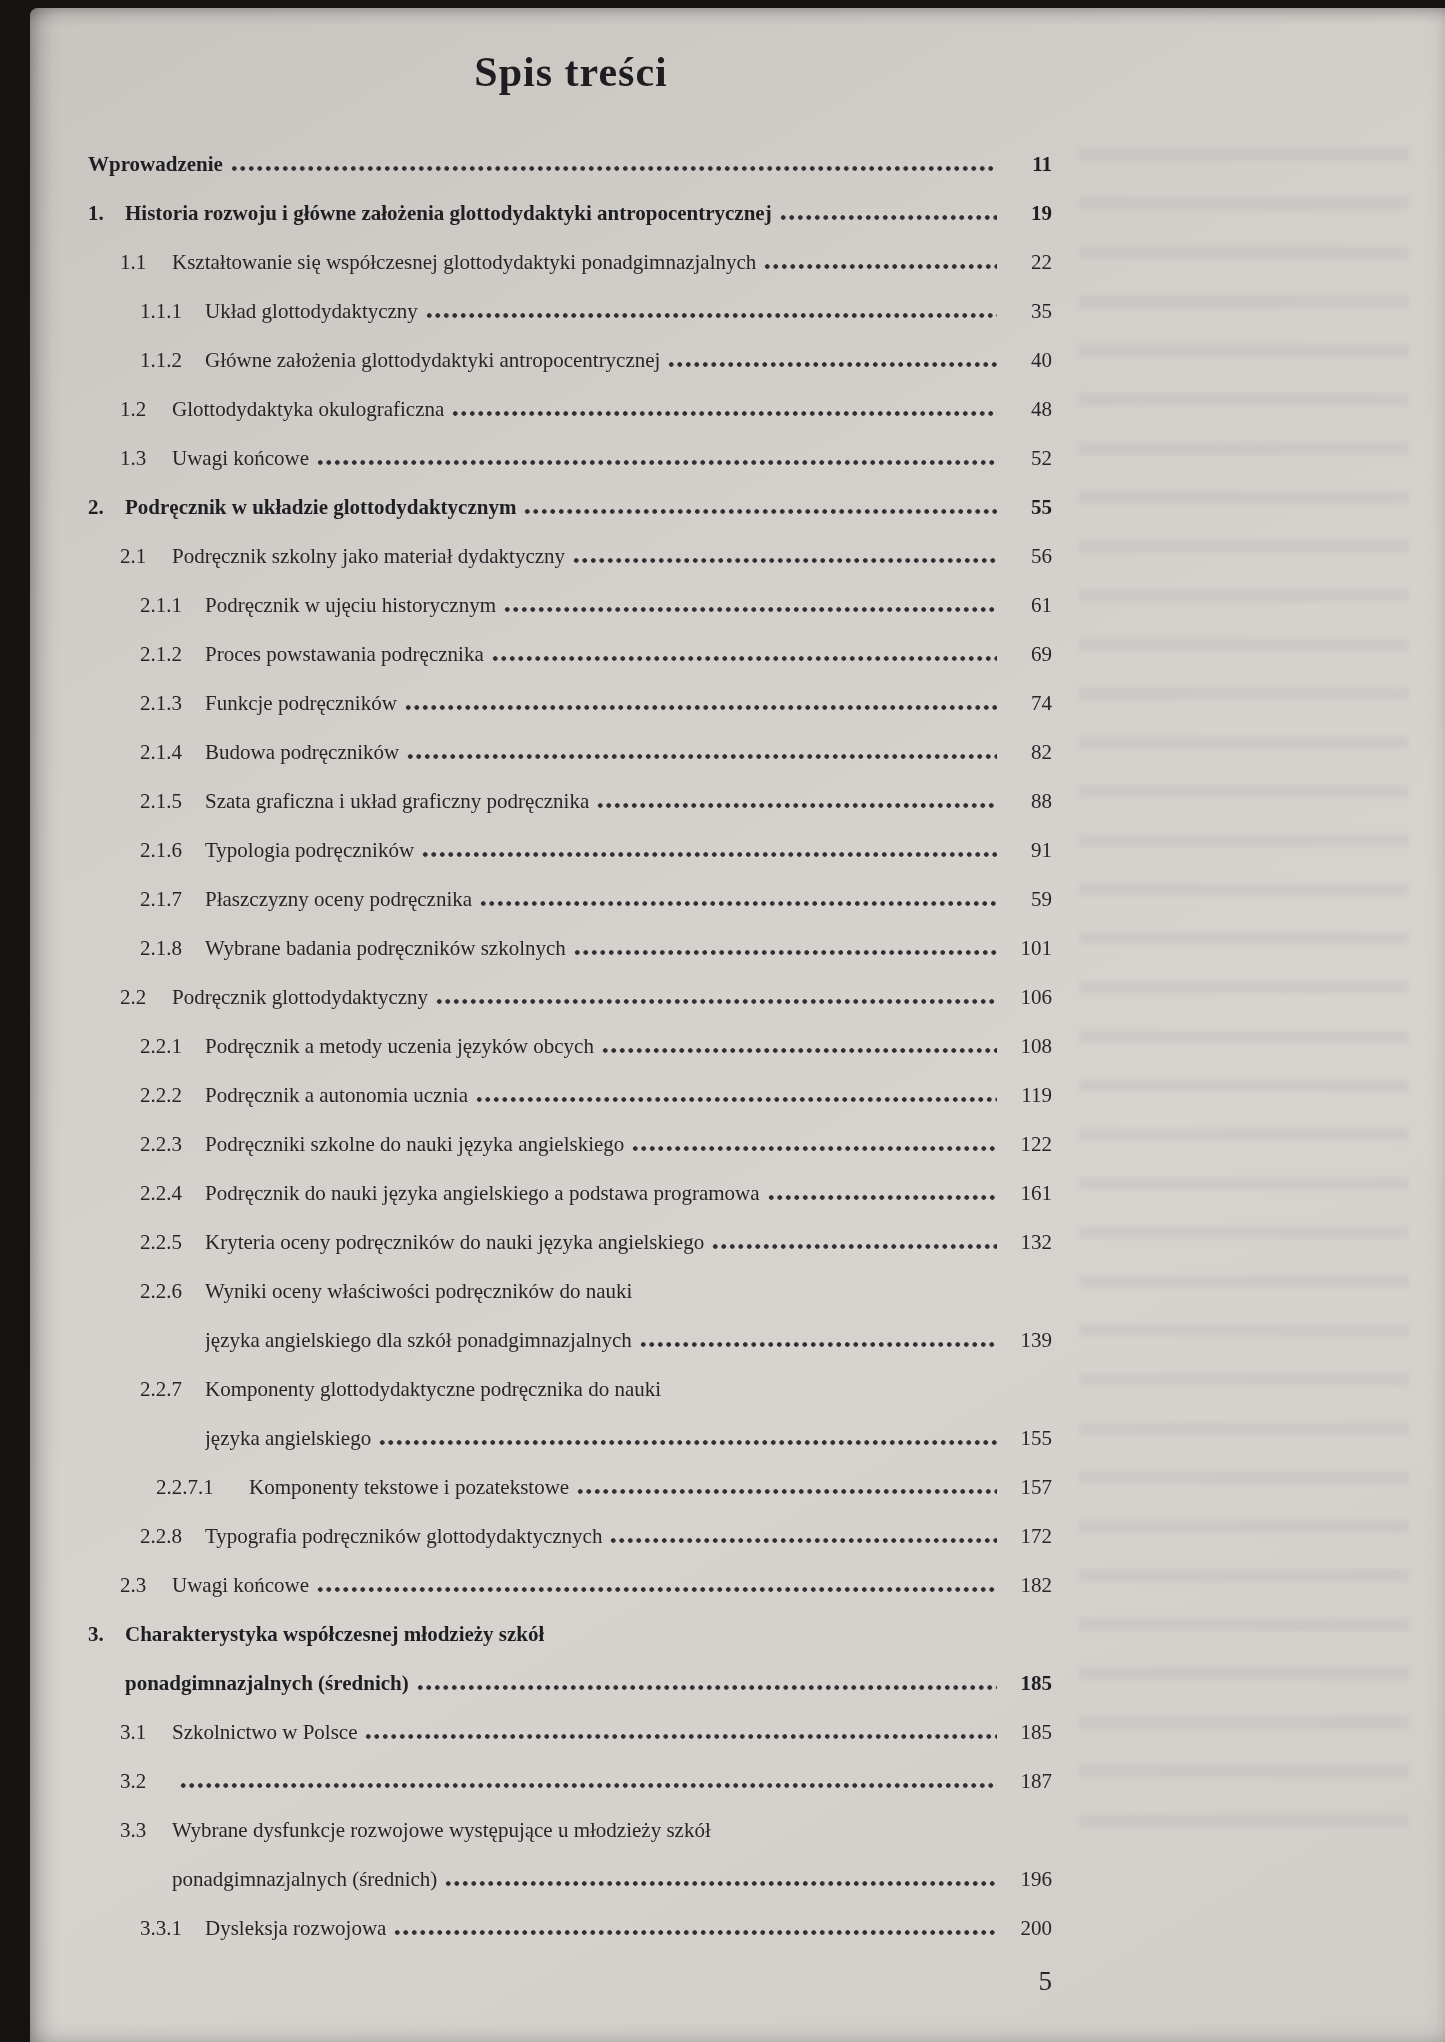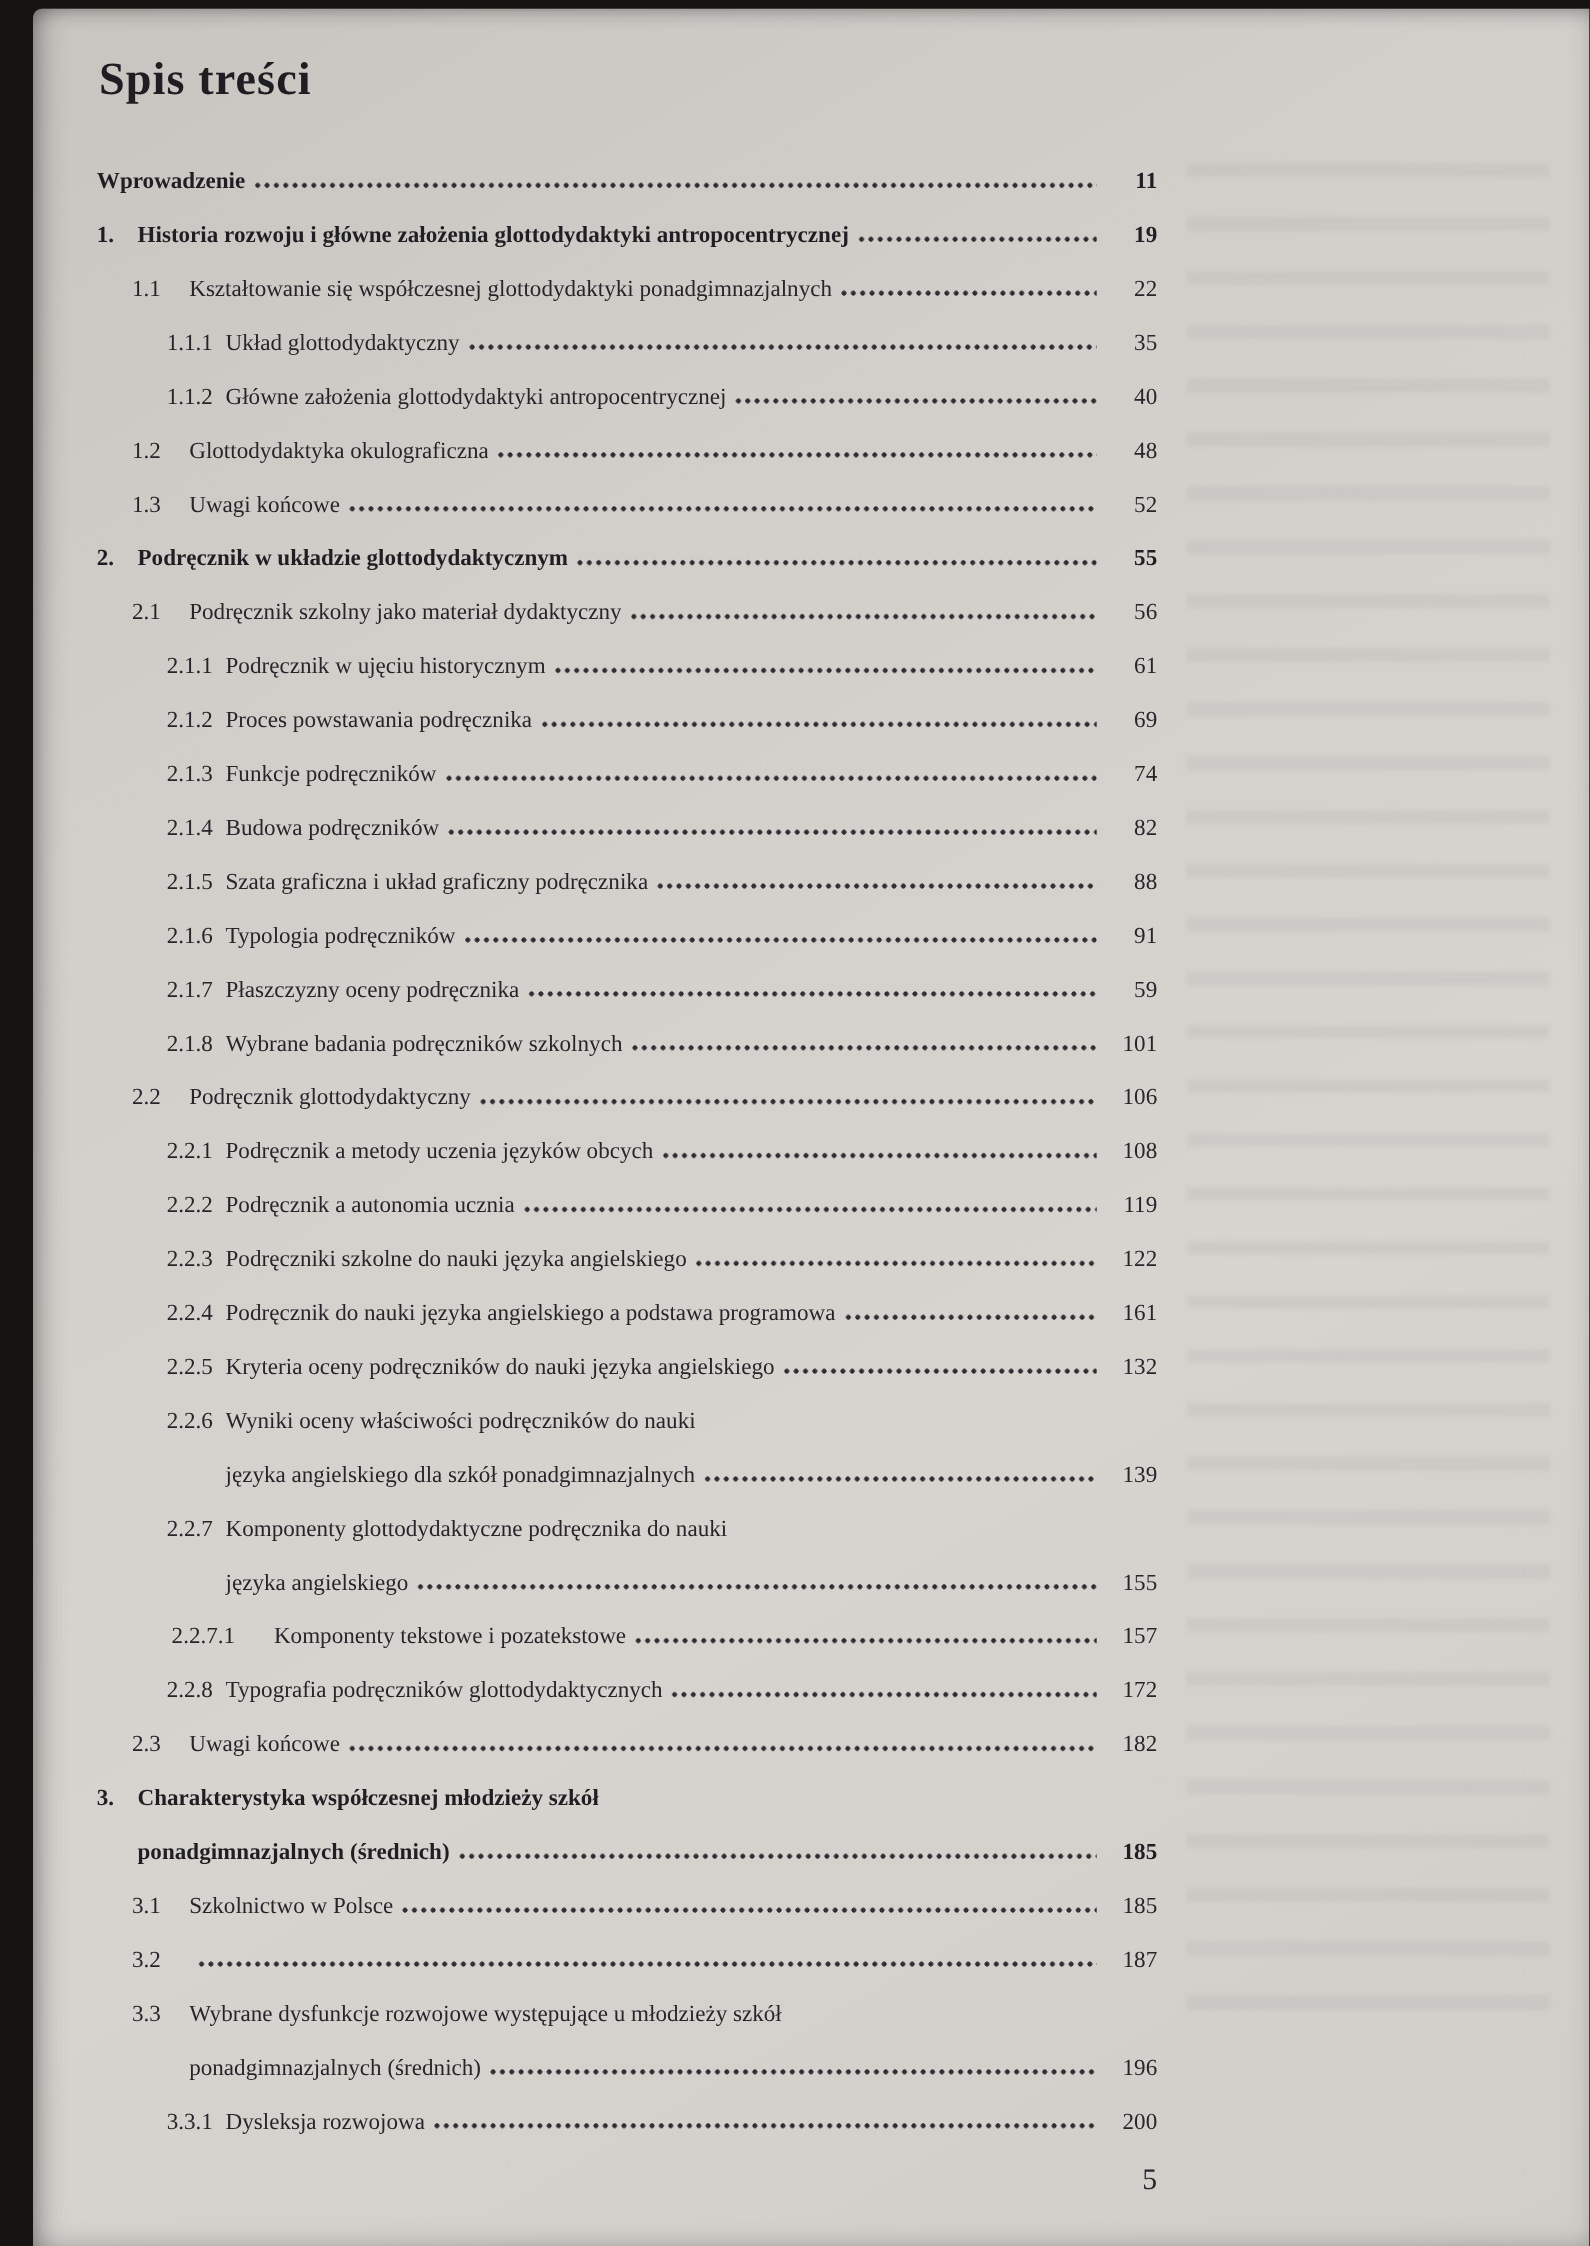--- a/index.html
+++ b/index.html
@@ -25,35 +25,36 @@
     filter:blur(2px);
     pointer-events:none;
   }
   .content {
     position:absolute; left:58px; top:0; width:964px; padding-top:40px;
   }
   .title {
     font-size:42px; line-height:48px; font-weight:bold;
     color:#1e1e22; letter-spacing:1px;
     margin:0 0 44px 2px;
+    text-align:center;
   }
   .row {
     display:flex; align-items:baseline;
     line-height:49px; font-size:21px; color:#26262a;
     white-space:nowrap;
   }
   .row.bold { font-weight:bold; color:#1f1f23; }
   .num   { flex:0 0 auto; }
   .level0 { margin-left:0; }
   .level1 { margin-left:32px; }
   .level2 { margin-left:52px; }
   .level3 { margin-left:68px; }
   .level0 .num { width:37px; }
   .level1 .num { width:52px; }
-  .level2 .num { width:65px;text-align:center; }
+  .level2 .num { width:65px; }
   .level3 .num { width:93px; }
   .text { flex:0 1 auto; overflow:hidden; }
   .leader {
     flex:1 1 8px; min-width:6px; height:5px;
     margin:0 5px 0 7px;
     background-image:radial-gradient(circle, #2e2e32 2px, rgba(0,0,0,0) 2.5px);
     background-size:8.5px 5px;
     background-repeat:repeat-x;
     background-position:left bottom;
   }

